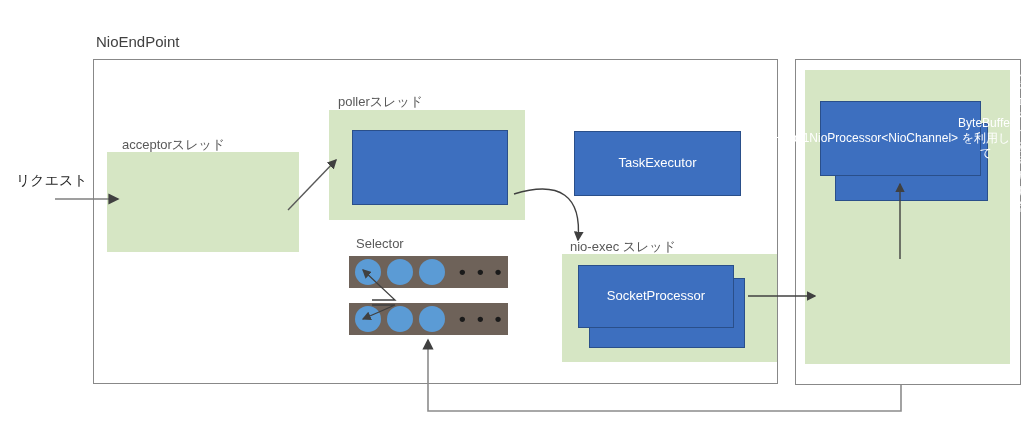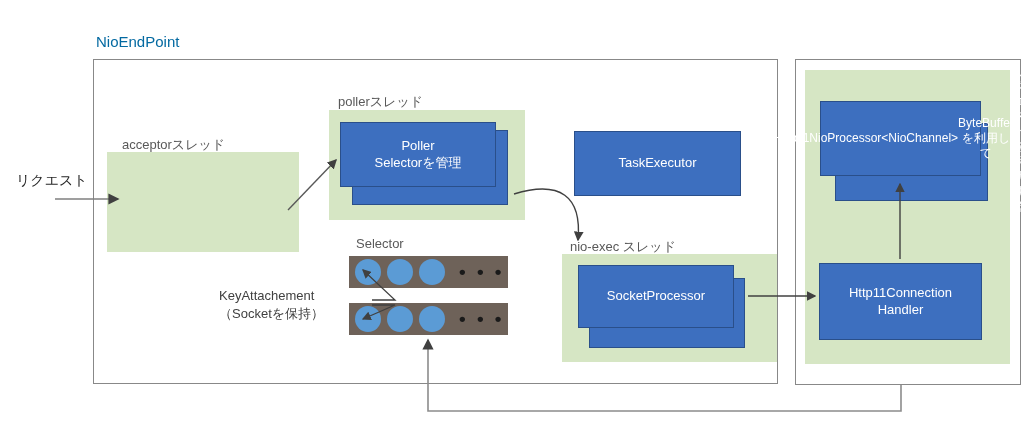--- a/index.html
+++ b/index.html
@@ -18,21 +18,21 @@
     overflow: hidden;
   }
   .abs { position: absolute; box-sizing: border-box; }
 
   
   .container-box {
     border: 1.5px solid #888888;
     background: #ffffff;
   }
   .container-title {
-    color: #0369a1;
+    color: #404040;
     font-size: 15px;
     white-space: nowrap;
     line-height: 1;
   }
 
   
   .green-panel {
     background: #d6e6c4;
   }
   .panel-label {
@@ -107,24 +107,20 @@
   <div class="abs container-box" style="left:93px; top:59px; width:685px; height:325px;"></div>
 
   <div class="abs container-box" style="left:795px; top:59px; width:226px; height:326px;"></div>
 
   <div class="abs panel-label" style="left:122px; top:138px;">acceptorスレッド</div>
   <div class="abs green-panel" style="left:107px; top:152px; width:192px; height:100px;"></div>
 
   <div class="abs panel-label" style="left:338px; top:95px;">pollerスレッド</div>
   <div class="abs green-panel" style="left:329px; top:110px; width:196px; height:110px;"></div>
   <div class="abs blue-box back" style="left:352px; top:130px; width:156px; height:75px;"></div>
-  <div class="abs blue-box front" style="left:340px; top:122px; width:156px; height:65px; flex-direction:column;">
-    <span>Poller</span>
-    <span>Selectorを管理</span>
-  </div>
 
   <div class="abs blue-box" style="left:574px; top:131px; width:167px; height:65px;">
     <span>TaskExecutor</span>
   </div>
 
   <div class="abs panel-label" style="left:356px; top:237px;">Selector</div>
 
   <div class="abs selector-bar" style="left:349px; top:256px; width:159px; height:32px;">
     <span class="sel-circle"></span>
     <span class="sel-circle"></span>
@@ -132,44 +128,38 @@
     <span class="sel-dots">• • •</span>
   </div>
 
   <div class="abs selector-bar" style="left:349px; top:303px; width:159px; height:32px;">
     <span class="sel-circle"></span>
     <span class="sel-circle"></span>
     <span class="sel-circle"></span>
     <span class="sel-dots">• • •</span>
   </div>
 
-  <div class="abs anno" style="left:219px; top:287px; width:150px;">KeyAttachement
-（Socketを保持）</div>
 
   <div class="abs panel-label" style="left:570px; top:240px;">nio-exec スレッド</div>
   <div class="abs green-panel" style="left:562px; top:254px; width:215px; height:108px;"></div>
   <div class="abs blue-box back" style="left:589px; top:278px; width:156px; height:70px;"></div>
   <div class="abs blue-box front" style="left:578px; top:265px; width:156px; height:63px;">
     <span>SocketProcessor</span>
   </div>
 
   <div class="abs green-panel" style="left:805px; top:70px; width:205px; height:294px;"></div>
 
   <div class="abs blue-box back" style="left:835px; top:123px; width:153px; height:78px;"></div>
   <div class="abs blue-box small front" style="left:820px; top:101px; width:161px; height:75px; ">
     <span>Http11NioProcessor</span>
     <span>&lt;NioChannel&gt;</span>
     <span>ByteBufferを利用して</span>
     <span>リクエストを解析する</span>
   </div>
 
-  <div class="abs blue-box" style="left:819px; top:263px; width:163px; height:77px; flex-direction:column;">
-    <span>Http11Connection</span>
-    <span>Handler</span>
-  </div>
 
   <div class="abs anno-left" style="left:16px; top:172px;">リクエスト</div>
 
   <svg class="overlay" viewBox="0 0 1024 438" xmlns="http://www.w3.org/2000/svg">
     <defs>
       <marker id="ah" markerWidth="7" markerHeight="7" refX="6" refY="3.5" orient="auto" markerUnits="strokeWidth">
         <path d="M0,0 L7,3.5 L0,7 z" fill="#404040"></path>
       </marker>
       <marker id="ah-blue" markerWidth="7" markerHeight="7" refX="6" refY="3.5" orient="auto" markerUnits="strokeWidth">
         <path d="M0,0 L7,3.5 L0,7 z" fill="#5b9bd5"></path>

